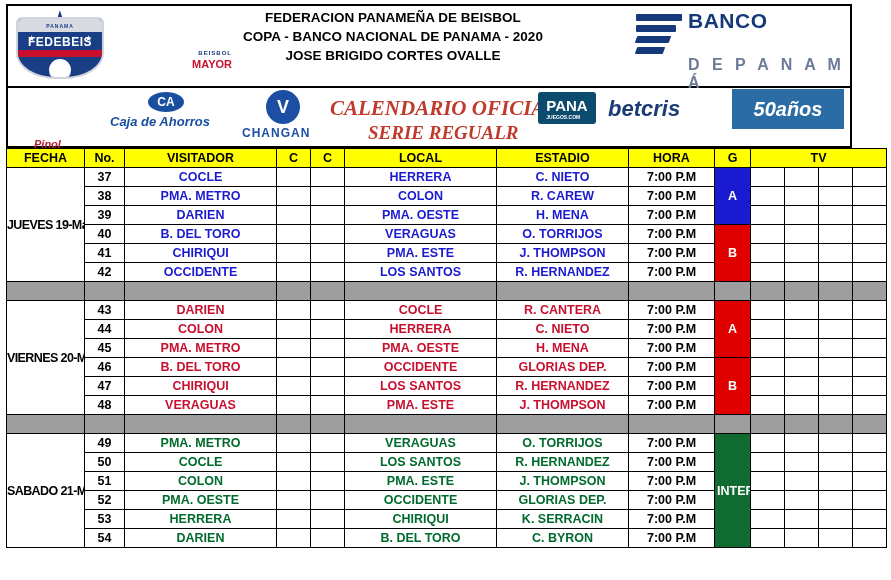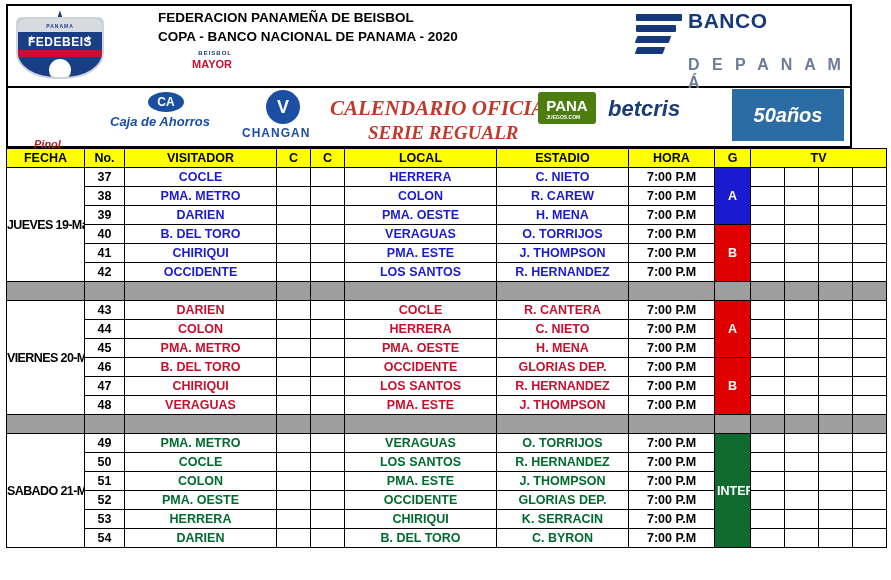--- a/index.html
+++ b/index.html
@@ -71,21 +71,21 @@
     position: absolute; left: 50%; top: -2px; transform: translateX(-50%);
     color: #1a3e86; font-size: 26px; line-height: 26px;
   }
   .star-small {
     position: absolute; color: #ffffff; font-size: 8px; line-height: 8px;
   }
   .hdr-lines {
     position: absolute;
     left: 150px; top: 2px;
     width: 470px;
-    text-align: left;
+    text-align: center;
   }
   .hdr-lines div {
     font-weight: bold;
     color: #000;
     font-size: 13.5px;
     line-height: 19px;
     white-space: nowrap;
   }
   .bnp-logo {
     position: absolute;
@@ -152,28 +152,28 @@
     color: #c0392b; font-size: 21px; font-weight: bold; font-style: italic;
     font-family: "Liberation Serif", serif;
   }
   .sp-serie {
     left: 360px; top: 34px;
     color: #c0392b; font-size: 19px; font-weight: bold; font-style: italic;
     font-family: "Liberation Serif", serif;
   }
   .sp-pana {
     left: 530px; top: 4px; width: 58px; height: 32px;
-    background: #4d7c0f; color: #fff;
+    background: #0c4a6e; color: #fff;
     display:flex; align-items:center; justify-content:center;
     font-size: 15px; font-weight: bold; border-radius: 3px;
   }
   .sp-pana small { display:block; font-size:5px; }
   .sp-betcris { left: 600px; top: 8px; color:#1a3b75; font-size: 22px; font-weight: bold; font-style: italic;}
   .sp-50 {
-    right: 6px; top: 1px; width: 112px; height: 52px;
+    right: 6px; top: 1px; width: 112px; height: 40px;
     background: #2c6ca4; color: #ffffff;
     display: flex; align-items: center; justify-content: center;
     font-size: 20px; font-style: italic; font-weight: bold;
   }
 
   
   table.sched {
     border-collapse: collapse;
     margin: 0 0 0 6px;
     width: 846px;
@@ -260,20 +260,21 @@
           <div class="shield-ball"></div>
           <span class="star-small" style="left:10px; top:16px;">★</span>
           <span class="star-small" style="right:10px; top:16px;">★</span>
         </div>
       </div>
     </div>
 
     <div class="hdr-lines">
       <div>FEDERACION PANAMEÑA DE BEISBOL</div>
       <div>COPA  - BANCO NACIONAL DE PANAMA - 2020</div>
+      <div>JOSE BRIGIDO CORTES OVALLE</div>
     </div>
 
     <div class="mayor-logo">
       <span>BEISBOL</span>
       <div>MAYOR</div>
     </div>
 
     <div class="bnp-logo">
       <div class="bnp-mark">
         <i style="left:0; top:0; width:46px;"></i>

